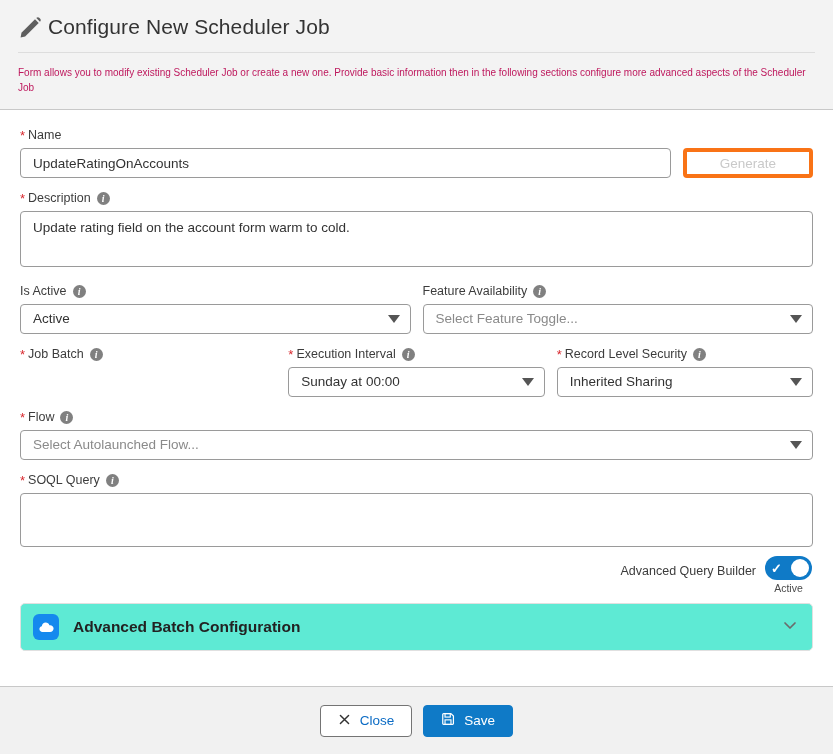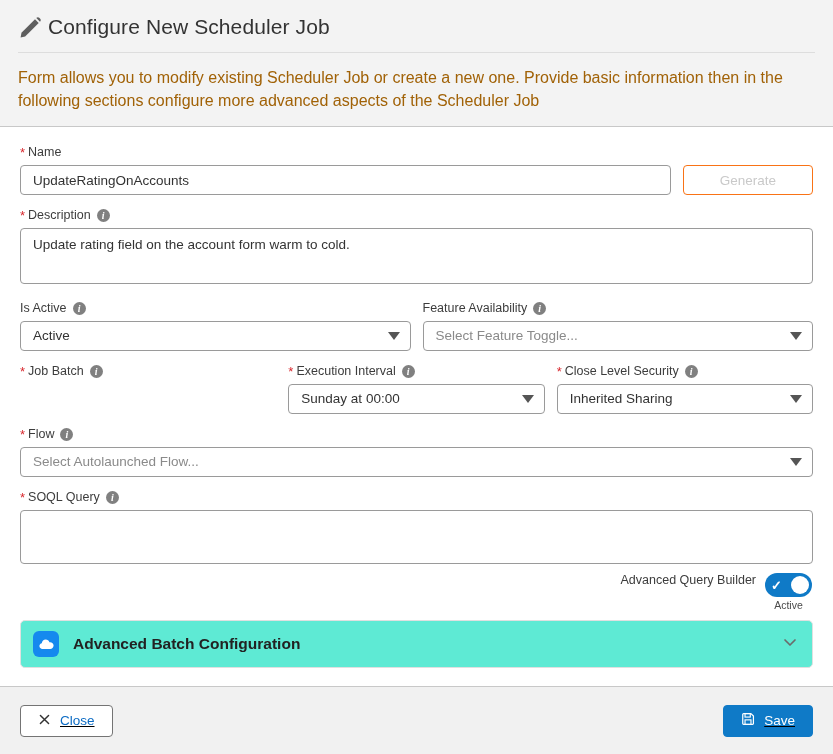--- a/index.html
+++ b/index.html
@@ -27,21 +27,21 @@
     display: flex; align-items: center; gap: 4px;
     padding-bottom: 12px;
   }
   .pencil-icon { width: 26px; height: 26px; display: block; flex: 0 0 auto; }
   .header-title {
     font-size: 21px; color: #333333; font-weight: 400;
     letter-spacing: .1px; white-space: nowrap;
   }
   .header-rule { height: 1px; background: #dddddd; }
   .header-desc {
-    font-size: 16px; color: #a16207; line-height: 1.45;
+    font-size: 10px; color: #be185d; line-height: 1.45;
     padding: 13px 0 14px 0; max-width: 790px;
   }
 
   
   .body {
     flex: 1 1 auto;
     padding: 18px 20px 0 20px;
     background: #ffffff;
     overflow: hidden;
   }
@@ -93,40 +93,40 @@
     border-right: 6px solid transparent;
     border-top: 8px solid #555555;
     pointer-events: none;
   }
 
   .name-row { display: flex; gap: 12px; align-items: flex-start; }
   .name-row .grow { flex: 1 1 auto; }
   .btn-generate {
     flex: 0 0 auto;
     width: 130px; height: 30px;
-    border: 1px solid #f97316;
+    border: 4px solid #f97316;
     border-radius: 4px;
     background: #ffffff;
     color: #c9c9c9;
     font-size: 13.5px;
     font-family: "Liberation Sans", sans-serif;
     cursor: default;
   }
 
   .row2 { display: flex; gap: 12px; }
   .row2 > .col { flex: 1 1 0; min-width: 0; }
   .row3 { display: flex; gap: 12px; }
   .row3 > .col { flex: 1 1 0; min-width: 0; }
 
   
   .toggle-row {
     display: flex; align-items: flex-start; justify-content: flex-end;
     gap: 9px; margin-top: 5px; padding-right: 1px;
   }
-  .toggle-label { font-size: 12.5px; color: #3c3c3c; }
+  .toggle-label { font-size: 12.5px; color: #3c3c3c; margin-top: 8px; }
   .toggle-group { display: flex; flex-direction: column; align-items: center; }
   .switch {
     width: 47px; height: 24px; border-radius: 13px;
     background: #0f7ac7;
     display: flex; align-items: center; justify-content: space-between;
     padding: 0 3px; cursor: pointer;
   }
   .switch .check {
     color: #ffffff; font-size: 13px; font-weight: bold; line-height: 1;
     margin-left: 3px;
@@ -158,24 +158,23 @@
     margin-left: 14px; flex: 1 1 auto;
   }
   .chev { width: 16px; height: 16px; flex: 0 0 auto; }
 
   
   .footer {
     flex: 0 0 auto;
     height: 68px;
     background: #f1f1f1;
     border-top: 1px solid #c8c8c8;
-    display: flex; align-items: center; justify-content: space-between;
+    display: flex; align-items: center; justify-content: center;
     gap: 11px;
     padding: 0 20px;
-    text-decoration: underline;
   }
   .btn {
     height: 32px; border-radius: 4px;
     display: inline-flex; align-items: center; justify-content: center;
     gap: 9px;
     font-size: 13.5px;
     font-family: "Liberation Sans", sans-serif;
     cursor: pointer;
     padding: 0 17px;
   }
@@ -271,21 +270,21 @@
           <span class="info-icon">i</span>
         </div>
         <div class="select-wrap">
           <div class="select-box">Sunday at 00:00</div>
           <span class="caret"></span>
         </div>
       </div>
       <div class="col">
         <div class="label">
           <span class="req">*</span>
-          <span>Close Level Security</span>
+          <span>Record Level Security</span>
           <span class="info-icon">i</span>
         </div>
         <div class="select-wrap">
           <div class="select-box">Inherited Sharing</div>
           <span class="caret"></span>
         </div>
       </div>
     </div>
 
     <div class="field">

